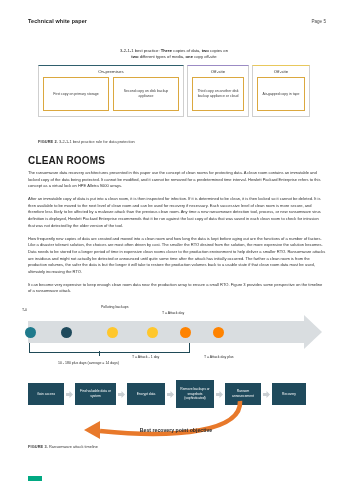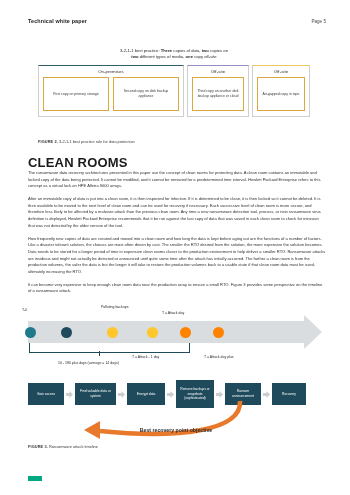--- a/index.html
+++ b/index.html
@@ -59,21 +59,21 @@
 
   .fig2-caption {
     position:absolute; top:139px; left:38px;
     font-size:3.9px; color:#3a3a3a;
   }
   .fig2-caption b { font-weight:bold; letter-spacing:.1px; }
 
   
   .section-head {
     position:absolute; top:155px; left:28px;
-    font-size:13px; font-weight:bold; letter-spacing:.2px; color:#1a1a1a;
+    font-size:10px; font-weight:bold; letter-spacing:.2px; color:#1a1a1a;
   }
   .body-copy {
     position:absolute; left:28px; right:24px; top:170px;
     font-size:4.05px; line-height:1.63; color:#2f2f2f;
     text-align:left;
   }
   .body-copy p { margin:0 0 6.5px 0; }
 
   
   .fig3 { position:absolute; top:305px; left:28px; width:296px; height:130px; }

